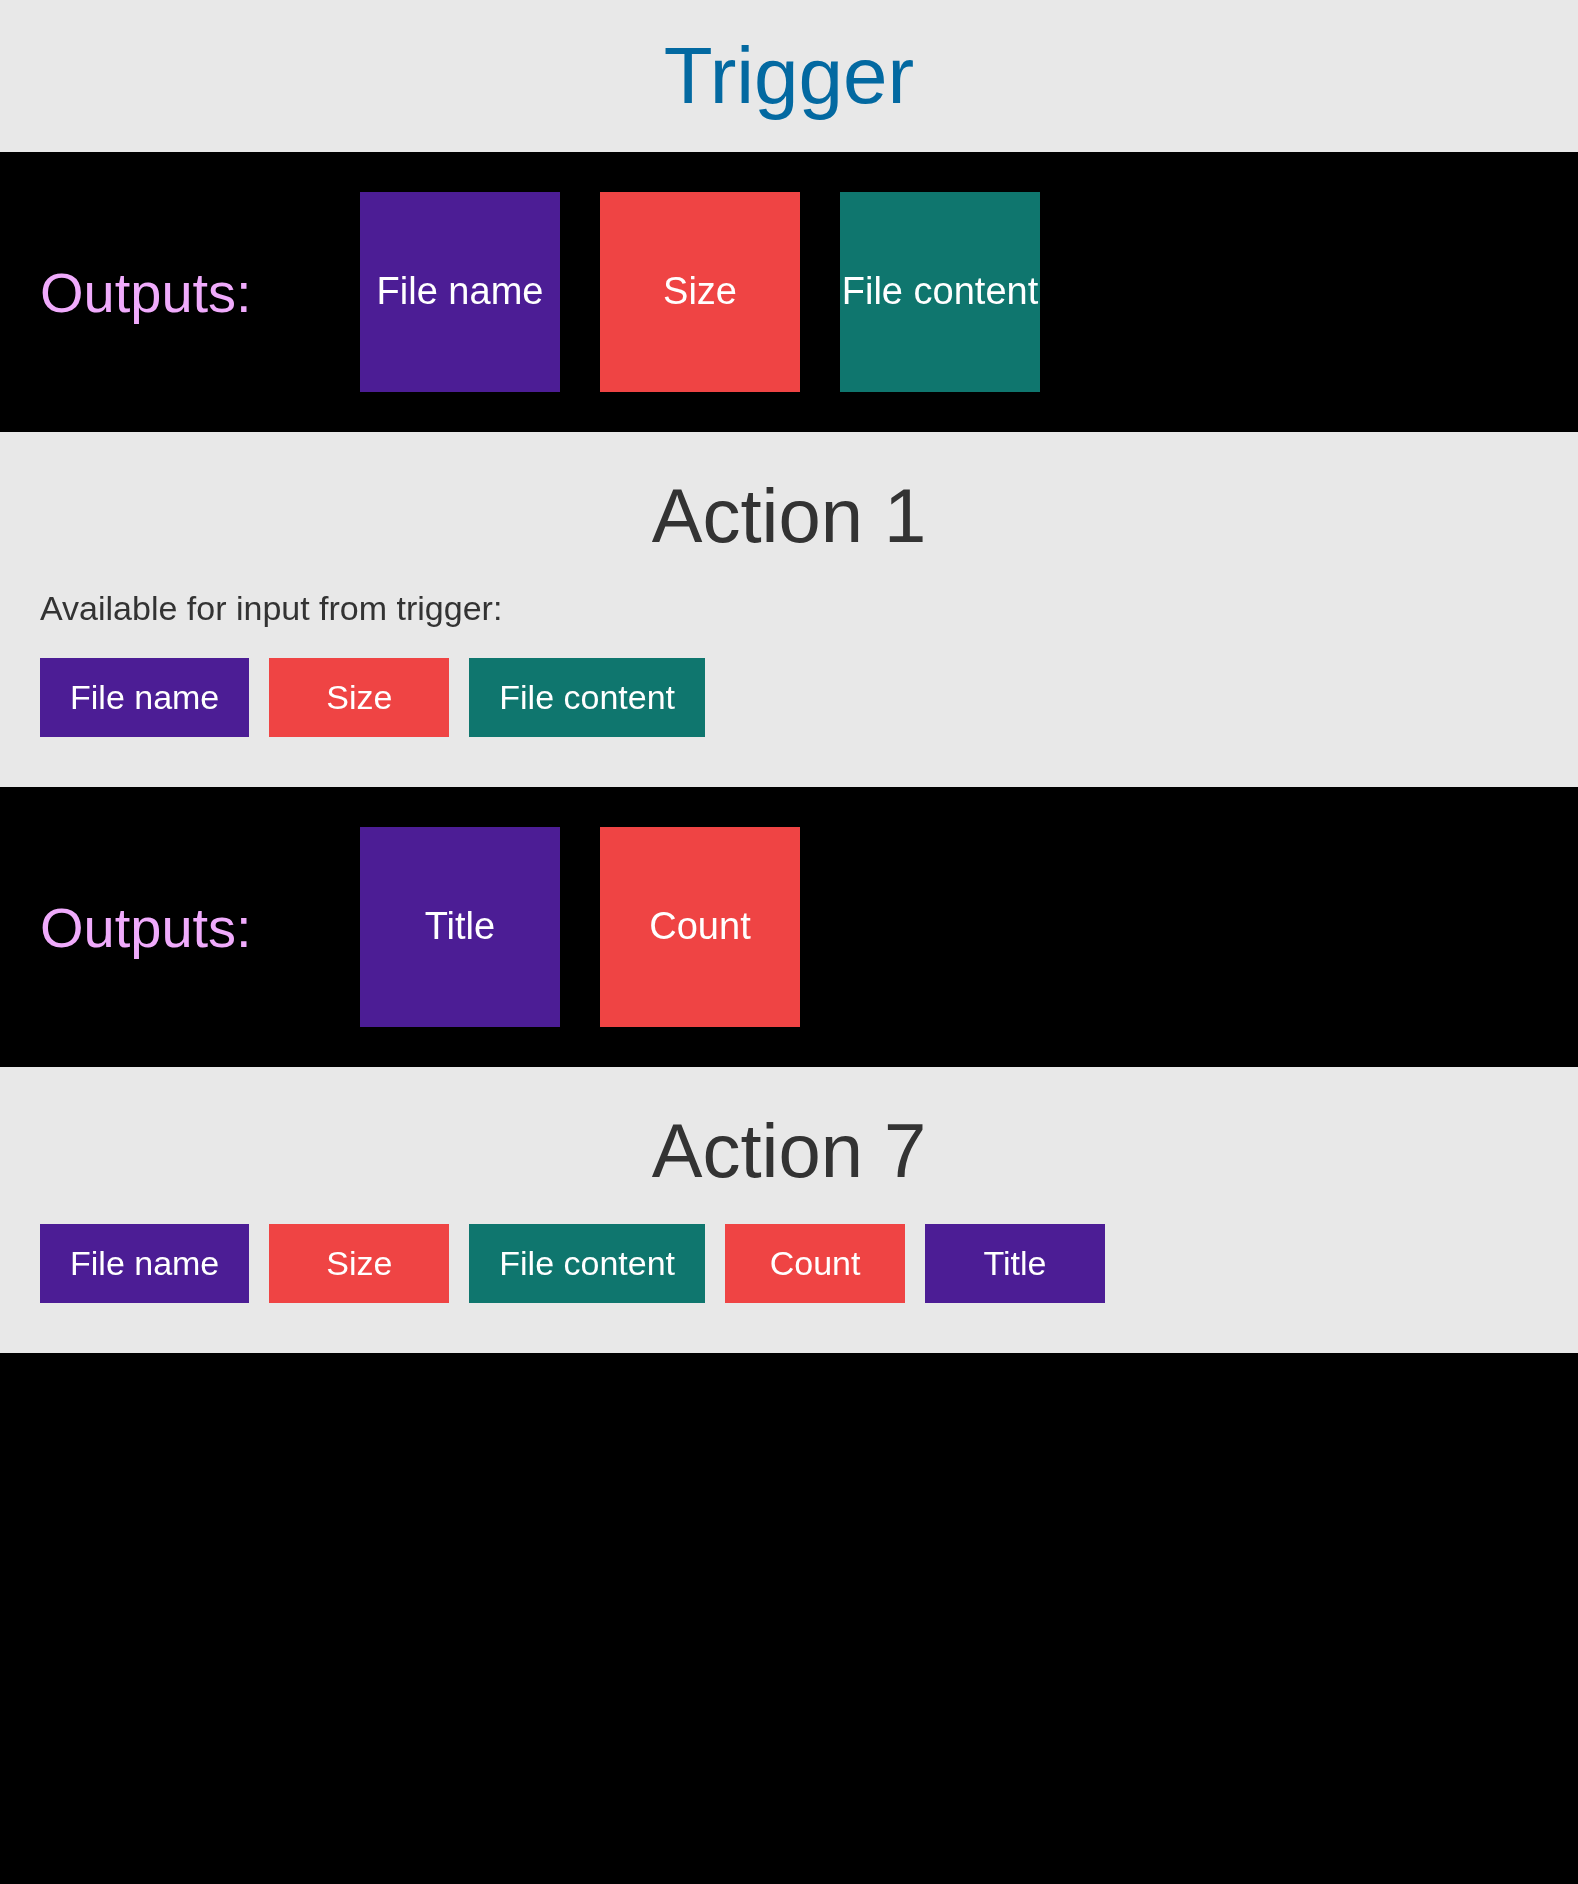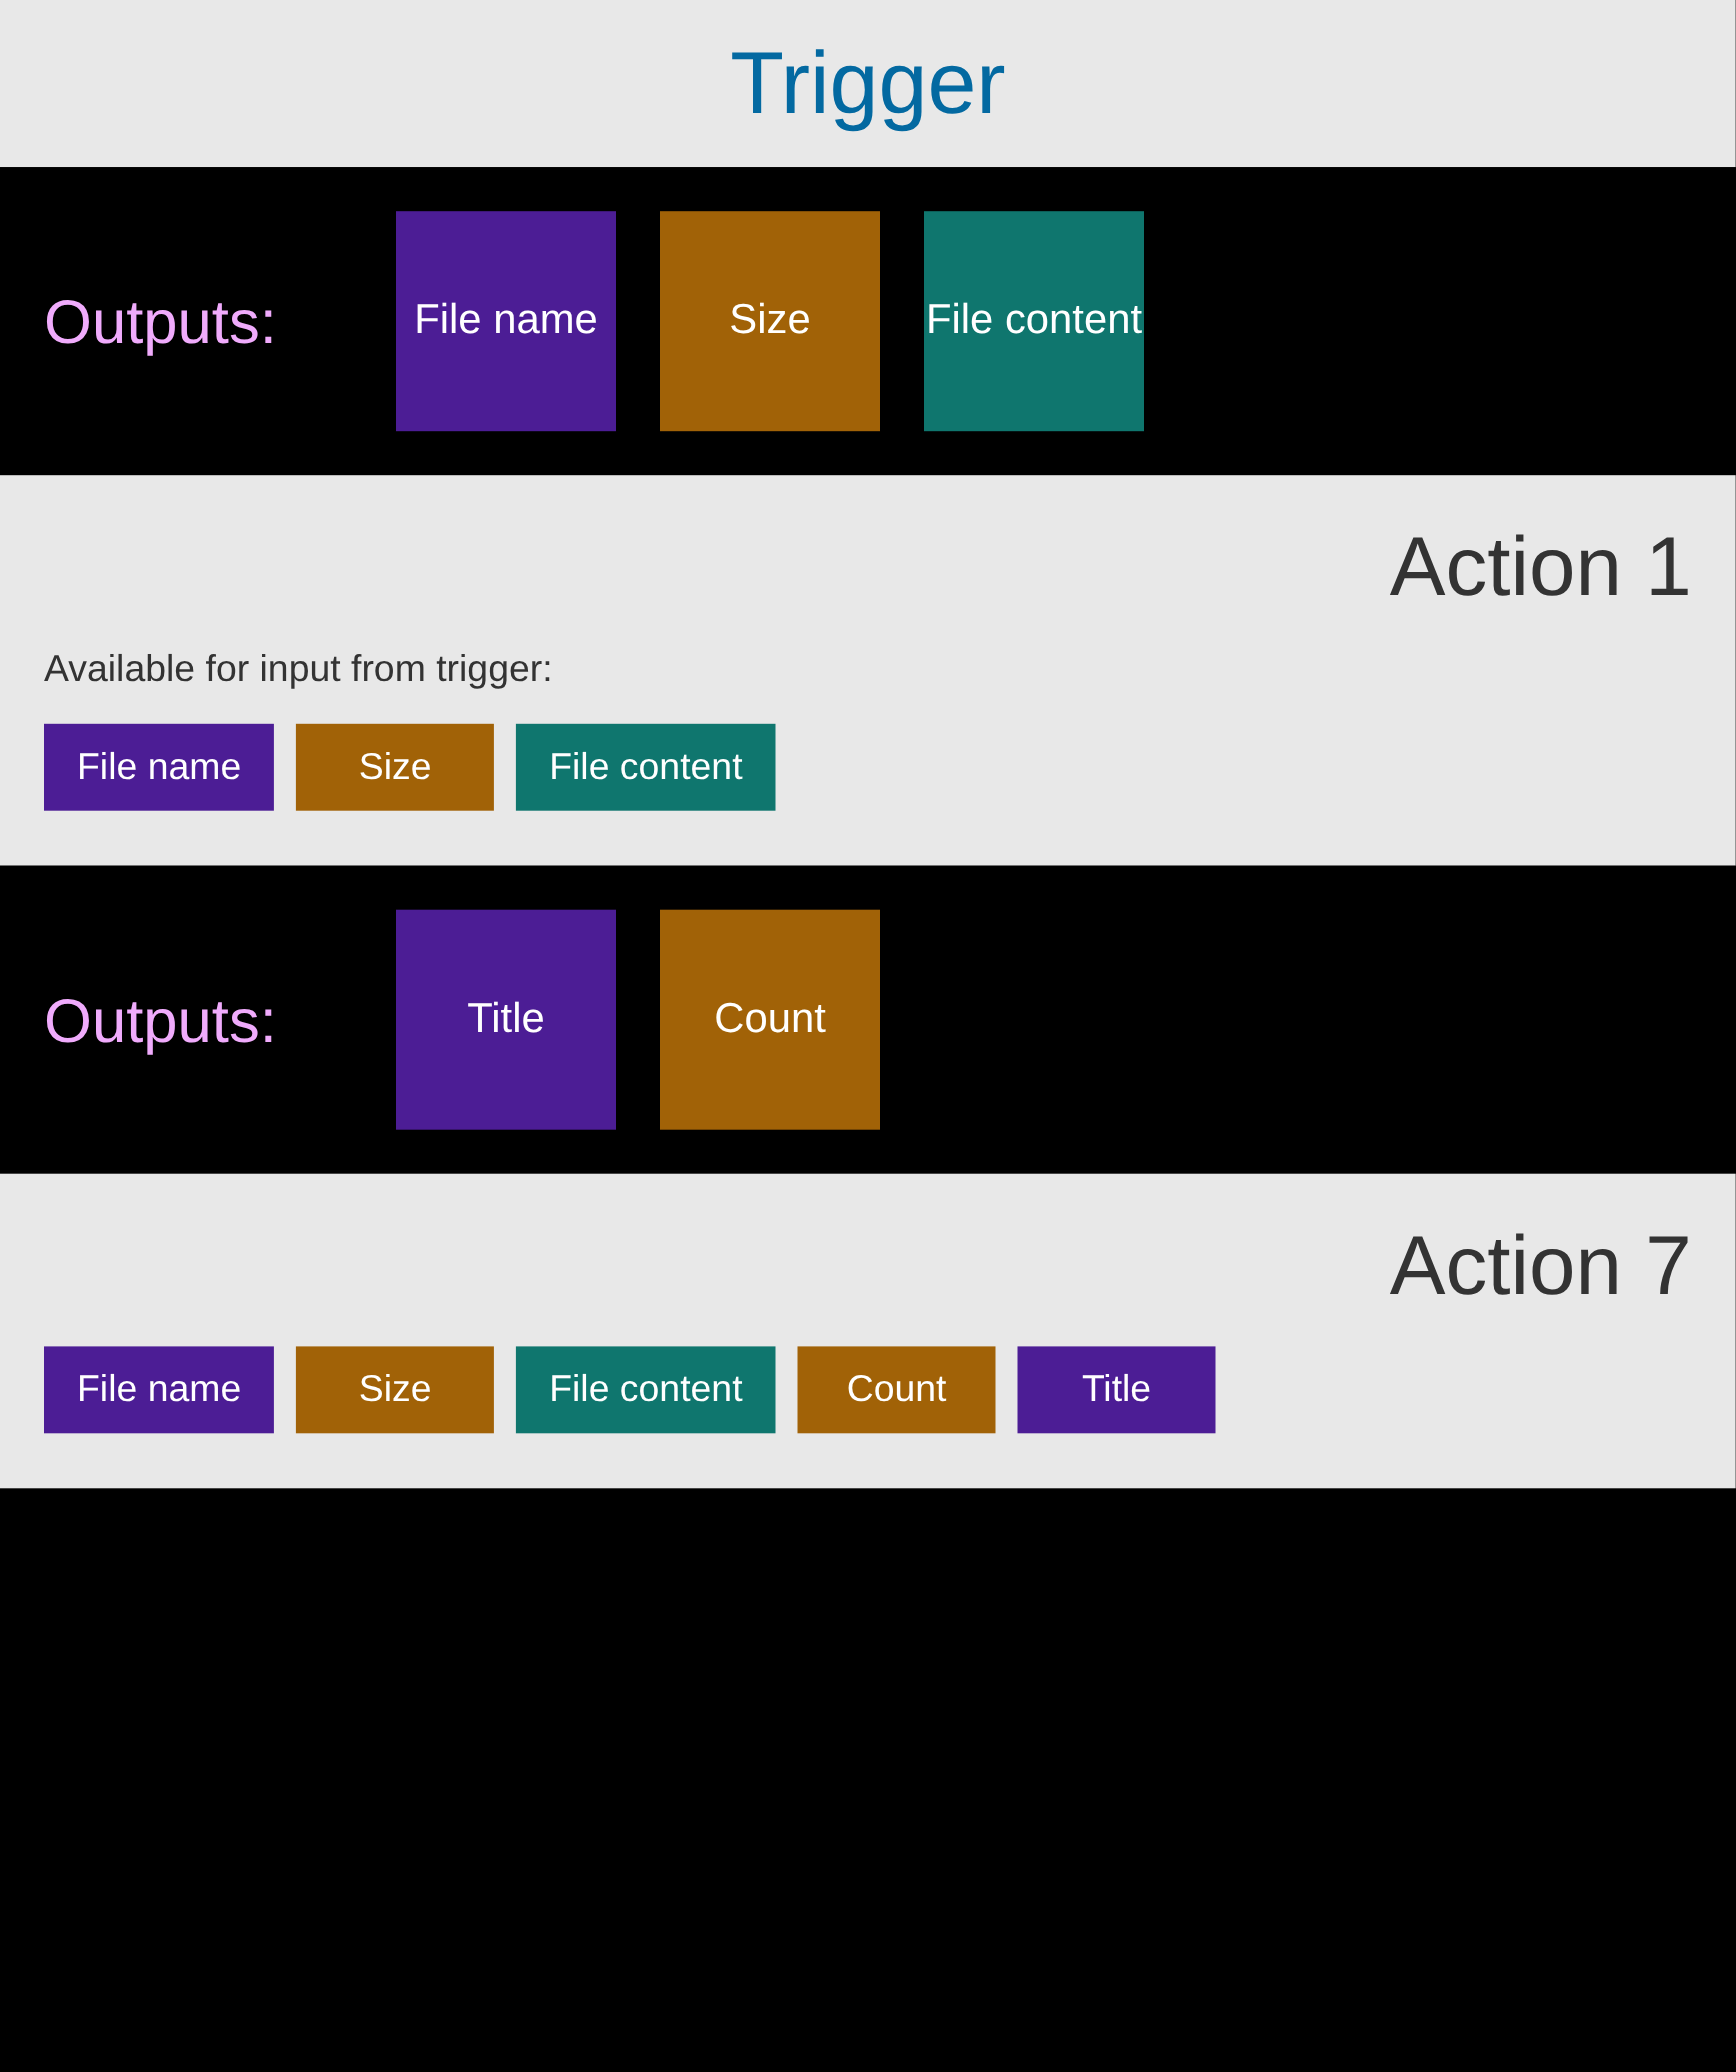--- a/index.html
+++ b/index.html
@@ -50,34 +50,34 @@
       align-items: center;
       justify-content: center;
       font-size: 38px;
       color: #fff;
       font-weight: 400;
       text-align: center;
       line-height: 1.2;
     }
 
     .badge-green { background: #4c1d95; }
-    .badge-orange { background: #a16207; }
+    .badge-orange { background: #ef4444; }
     .badge-gold { background: #0f766e; }
 
     .section-action {
       background: #e8e8e8;
       padding: 40px 40px 50px 40px;
       margin-top: 0;
     }
 
     .section-action h2 {
       font-size: 76px;
       font-weight: 300;
       color: #333;
-      text-align: right;
+      text-align: center;
       margin-bottom: 30px;
     }
 
     .available-text {
       font-size: 34px;
       font-weight: 300;
       color: #333;
       margin-bottom: 30px;
     }
 

